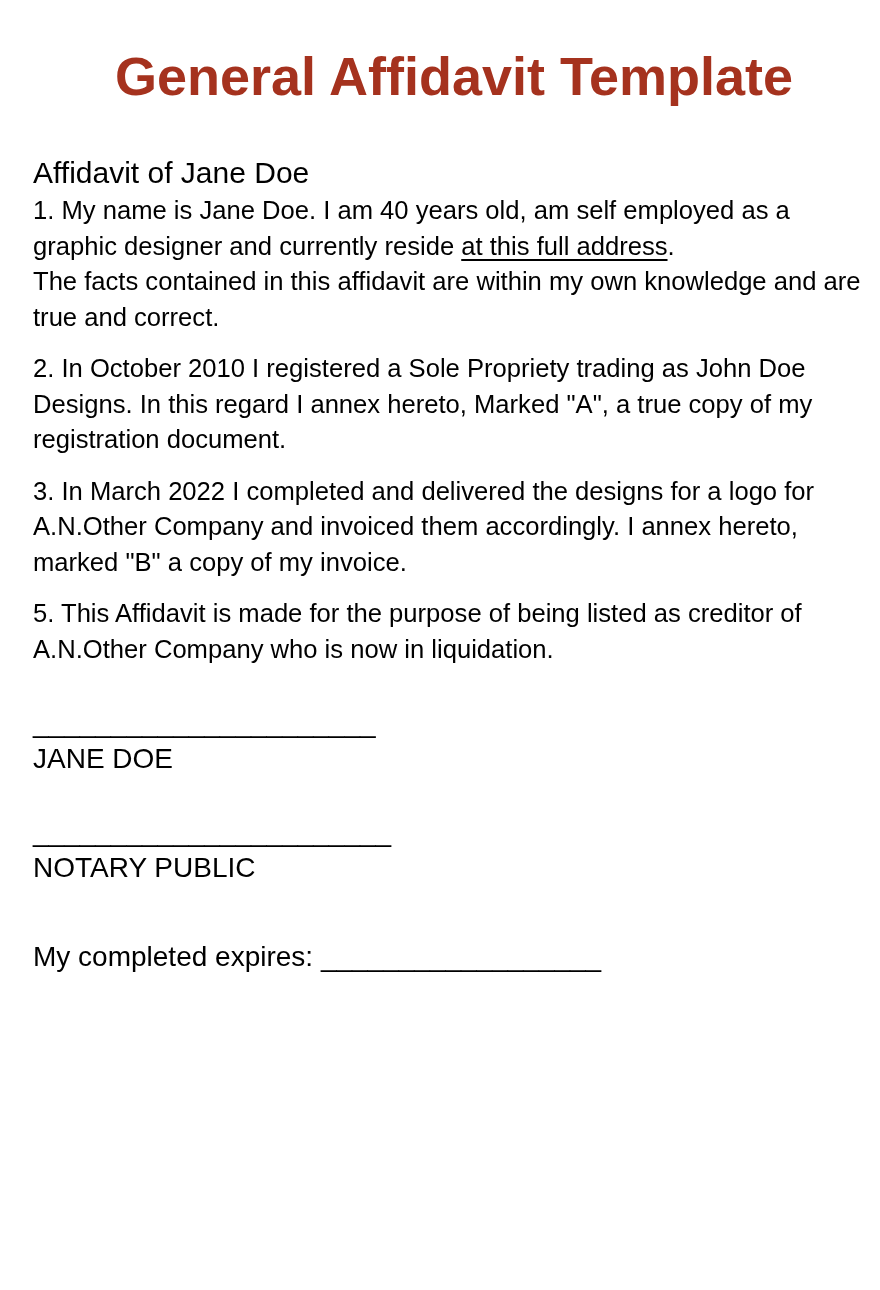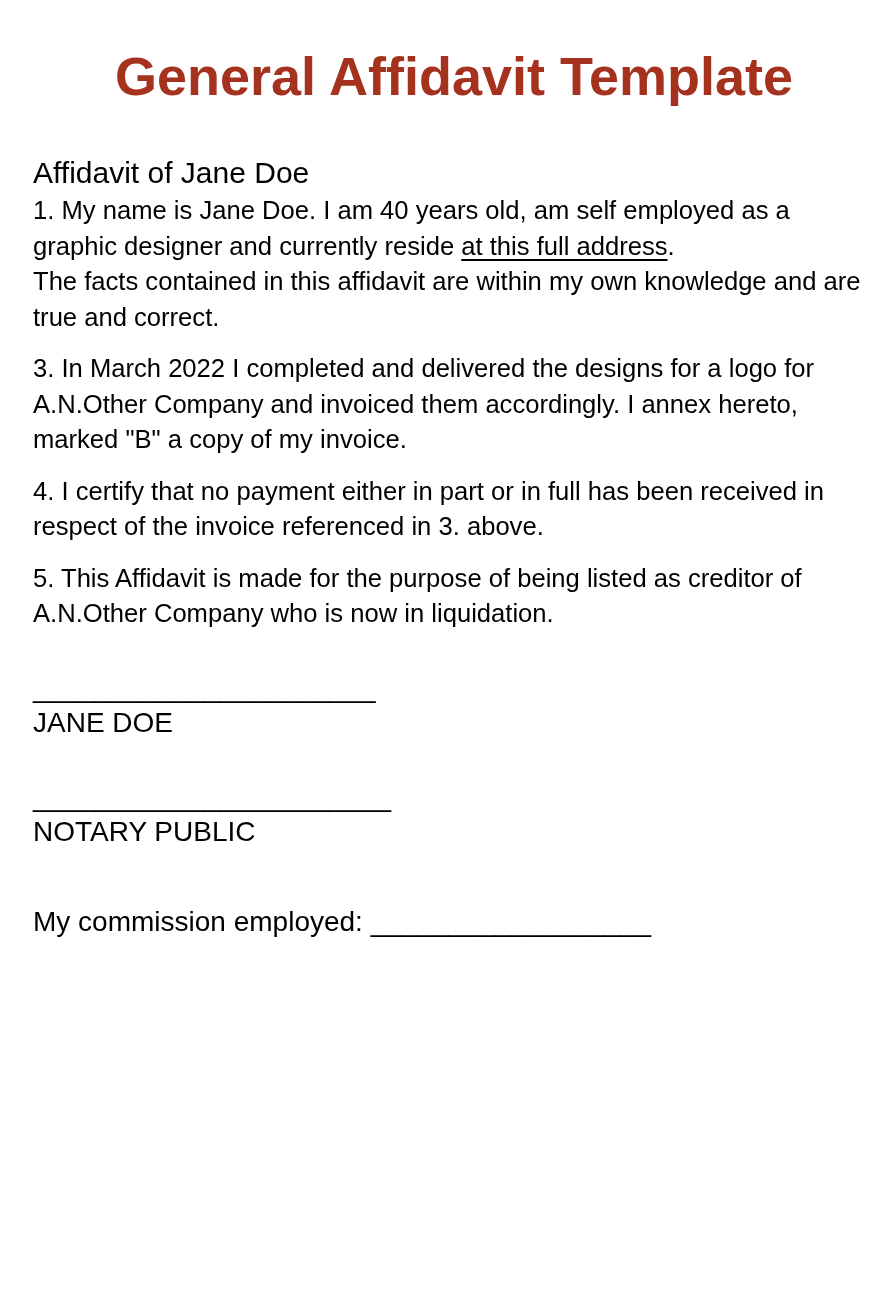--- a/index.html
+++ b/index.html
@@ -67,30 +67,31 @@
 <body style="--title-color: #a5321e; --text-color: #000000; --page-bg: #ffffff;">
 
 <div class="page">
   <h1 class="doc-title">General Affidavit Template</h1>
   <div class="content">
     <h2 class="heading">Affidavit of Jane Doe</h2>
     <p class="para first"><span>1. My name is Jane Doe. I am 40 years old, am self employed as a
 graphic designer and currently reside </span><span class="underlined">at this full address</span><span>.</span><span>
 The facts contained in this affidavit are within my own knowledge and are
 true and correct.</span></p>
+    <p class="para">2. In October 2010 I registered a Sole Propriety trading as John Doe
+Designs. In this regard I annex hereto, Marked "A", a true copy of my
+registration document.</p>
     <p class="para">3. In March 2022 I completed and delivered the designs for a logo for
 A.N.Other Company and invoiced them accordingly. I annex hereto,
 marked "B" a copy of my invoice.</p>
-    <p class="para">4. I certify that no payment either in part or in full has been received in
-respect of the invoice referenced in 3. above.</p>
     <p class="para">5. This Affidavit is made for the purpose of being listed as creditor of
 A.N.Other Company who is now in liquidation.</p>
     <div class="sig-block">
       <div class="sig-line">______________________</div>
       <div class="sig-name">JANE DOE</div>
     </div>
     <div class="sig-block">
       <div class="sig-line">_______________________</div>
       <div class="sig-name">NOTARY PUBLIC</div>
     </div>
-    <p class="commission">My commission employed: __________________</p>
+    <p class="commission">My completed expires: __________________</p>
   </div>
 </div>
 
 </body></html>

